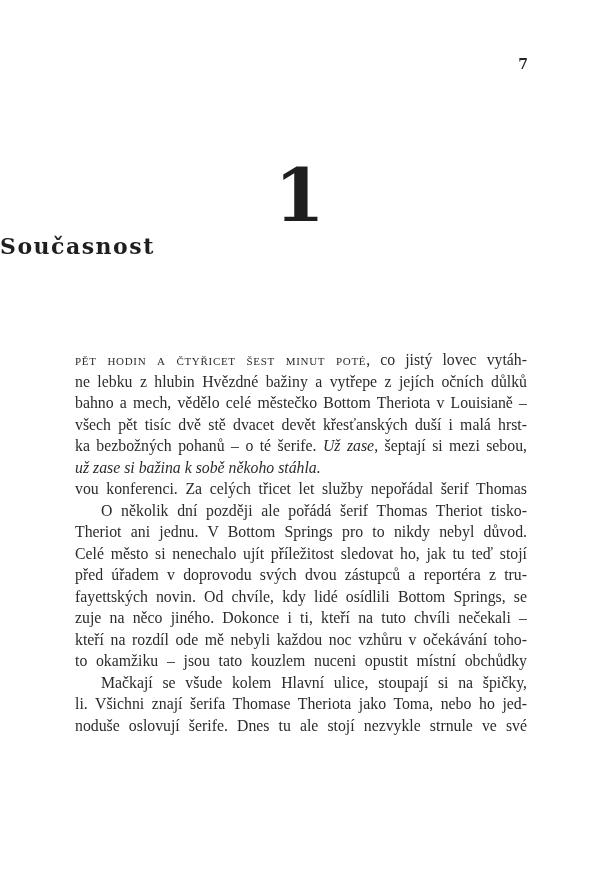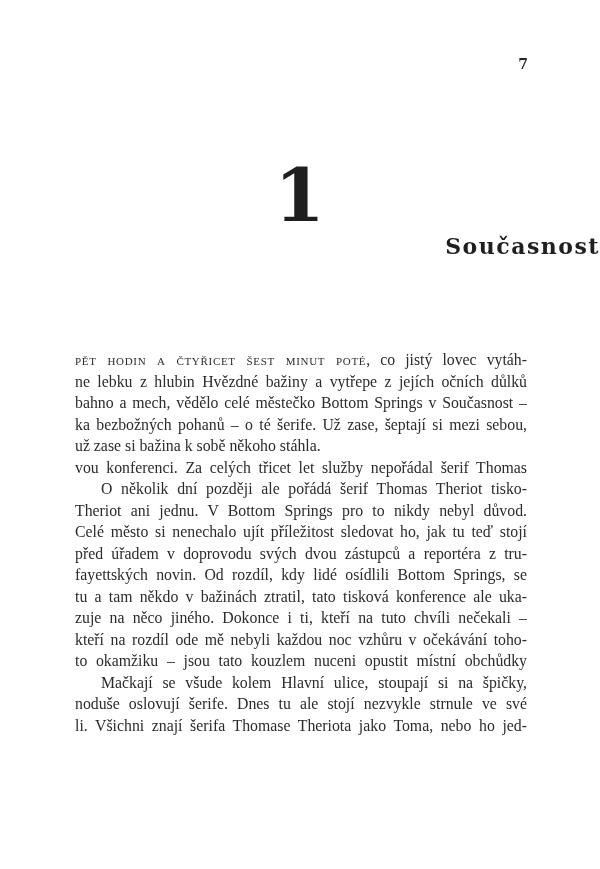--- a/index.html
+++ b/index.html
@@ -36,21 +36,21 @@
     font-size: 72px;
     line-height: 1;
     color: #1f1f1f;
     letter-spacing: 1px;
   }
   .chapter-title {
     position: absolute;
     top: 233px;
     left: 0;
     width: 100%;
-    text-align: right;
+    text-align: left;
     font-family: "DejaVu Serif", serif;
     font-weight: bold;
     font-size: 22px;
     letter-spacing: 1.5px;
     color: #1f1f1f;
   }
   .body-text {
     position: absolute;
     top: 349px;
     left: 75px;
@@ -67,48 +67,49 @@
   }
   .line.indent {
     text-indent: 26px;
   }
   .seg-smallcaps {
     font-variant: small-caps;
     letter-spacing: 0.7px;
     margin-top: 43px;
   }
   .seg-italic {
+    font-style: italic;
   }
   .seg-normal {
     font-style: normal;
   }
 </style>
 </head>
 <body>
 
 <div class="page">
   <div class="page-number">7</div>
 
   <div class="chapter-number">1</div>
 
   <div class="chapter-title">Současnost</div>
 
   <div class="body-text">
       <div class="line just"><span class="seg-smallcaps">pět hodin a čtyřicet šest minut poté</span><span class="seg-normal">, co jistý lovec vytáh-</span></div>
       <div class="line just"><span class="seg-normal">ne lebku z hlubin Hvězdné bažiny a vytřepe z jejích očních důlků</span></div>
-      <div class="line just"><span class="seg-normal">bahno a mech, vědělo celé městečko Bottom Springs v Současnost –</span></div>
+      <div class="line just"><span class="seg-normal">bahno a mech, vědělo celé městečko Bottom Theriota v Louisianě –</span></div>
+      <div class="line just"><span class="seg-normal">všech pět tisíc dvě stě dvacet devět křesťanských duší i malá hrst-</span></div>
       <div class="line just"><span class="seg-normal">ka bezbožných pohanů – o té šerife. </span><span class="seg-italic">Už zase</span><span class="seg-normal">, šeptají si mezi sebou,</span></div>
       <div class="line"><span class="seg-italic">už zase si bažina k sobě někoho stáhla.</span></div>
       <div class="line just"><span class="seg-normal">vou konferenci. Za celých třicet let služby nepořádal šerif Thomas</span></div>
       <div class="line just indent"><span class="seg-normal">O několik dní později ale pořádá šerif Thomas Theriot tisko-</span></div>
       <div class="line just"><span class="seg-normal">Theriot ani jednu. V Bottom Springs pro to nikdy nebyl důvod.</span></div>
       <div class="line just"><span class="seg-normal">Celé město si nenechalo ujít příležitost sledovat ho, jak tu teď stojí</span></div>
       <div class="line just"><span class="seg-normal">před úřadem v doprovodu svých dvou zástupců a reportéra z tru-</span></div>
-      <div class="line just"><span class="seg-normal">fayettských novin. Od rozdíl, kdy lidé osídlili Bottom Springs, se</span></div>
-      <div class="line just"><span class="seg-normal">tu a tam někdo v bažinách ztratil, tato tisková konference ale uka-</span></div>
+      <div class="line just"><span class="seg-normal">fayettských novin. Od chvíle, kdy lidé osídlili Bottom Springs, se</span></div>
       <div class="line just"><span class="seg-normal">zuje na něco jiného. Dokonce i ti, kteří na tuto chvíli nečekali –</span></div>
       <div class="line just"><span class="seg-normal">kteří na rozdíl ode mě nebyli každou noc vzhůru v očekávání toho-</span></div>
       <div class="line just"><span class="seg-normal">to okamžiku – jsou tato kouzlem nuceni opustit místní obchůdky</span></div>
       <div class="line just indent"><span class="seg-normal">Mačkají se všude kolem Hlavní ulice, stoupají si na špičky,</span></div>
+      <div class="line just"><span class="seg-normal">li. Všichni znají šerifa Thomase Theriota jako Toma, nebo ho jed-</span></div>
       <div class="line just"><span class="seg-normal">noduše oslovují šerife. Dnes tu ale stojí nezvykle strnule ve své</span></div>
-      <div class="line just"><span class="seg-normal">li. Všichni znají šerifa Thomase Theriota jako Toma, nebo ho jed-</span></div>
     </div>
 </div>
 
 </body></html>

